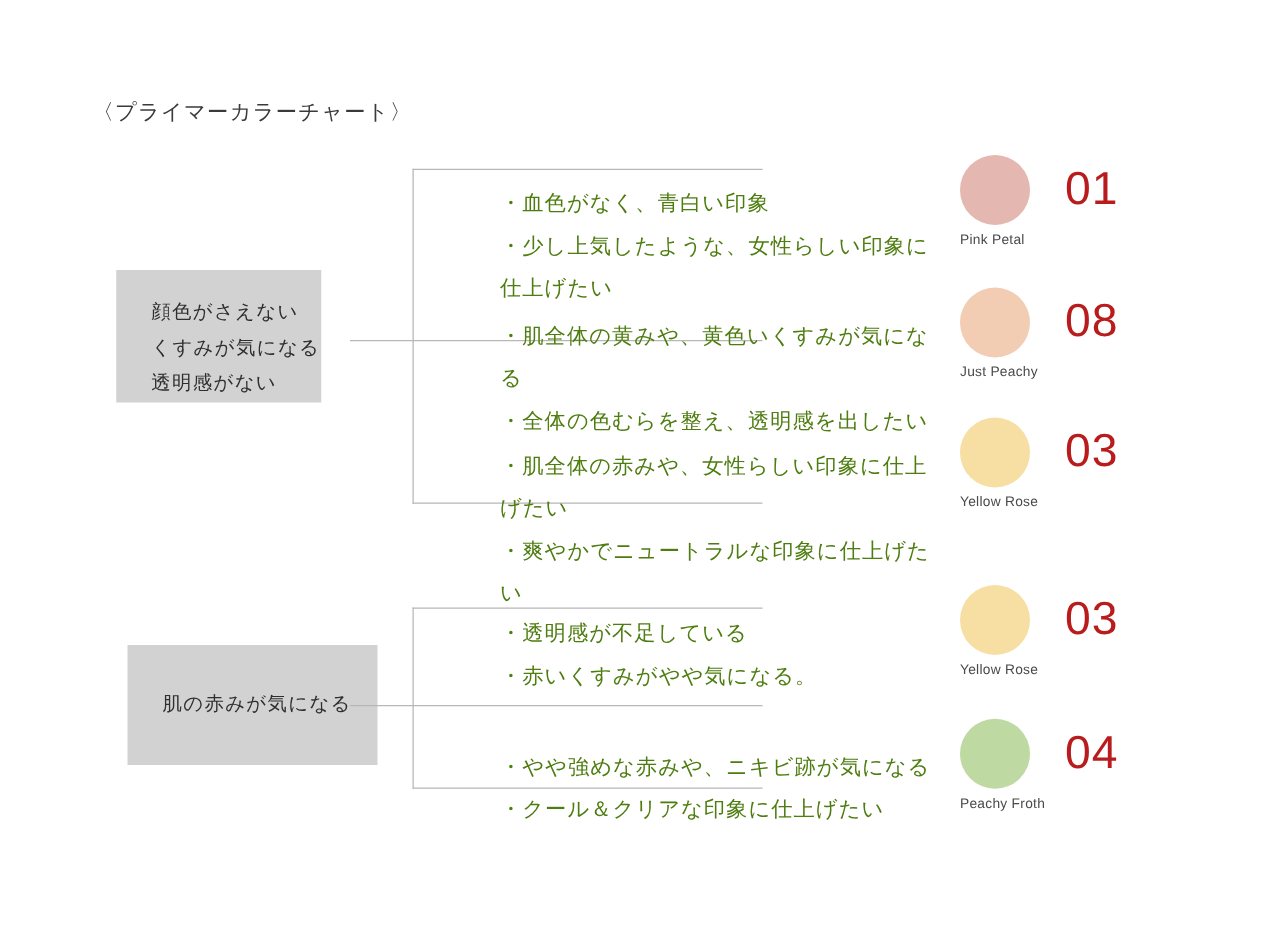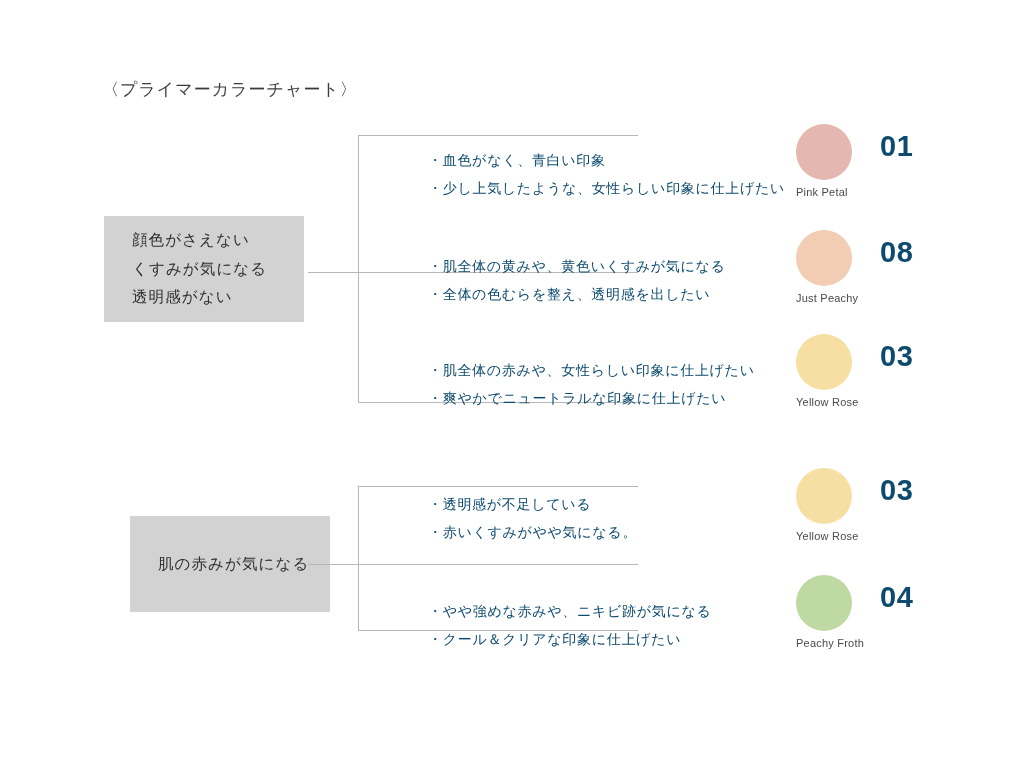--- a/index.html
+++ b/index.html
@@ -13,21 +13,20 @@
     position: relative;
     font-family: "Liberation Sans", "DejaVu Sans", sans-serif;
     color: #2b2b2b;
     overflow: hidden;
   }
 
   .slide {
     position: absolute;
     inset: 0;
     background: #ffffff;
-    margin-left: 28px;
   }
 
   
   .chart-title {
     position: absolute;
     left: 74px;
     top: 78px;
     font-size: 17px;
     letter-spacing: 0.06em;
     color: #3a3a3a;
@@ -44,24 +43,25 @@
   }
   .cat-box .cat-text {
     padding-left: 28px;
     font-size: 15.5px;
     line-height: 1.85;
     letter-spacing: 0.07em;
     color: #2e2e2e;
     white-space: pre-line;
   }
   #cat-box-0 {
-    left: 76px;
+    left: 93px;
     top: 216px;
-    width: 200px;
+    width: 164px;
     height: 106px;
+    align-items: flex-end;
   }
   #cat-box-1 {
     left: 102px;
     top: 516px;
     width: 200px;
     height: 96px;
   }
 
   
   .bracket { position: absolute; }
@@ -94,24 +94,24 @@
   .row {
     position: absolute;
     left: 400px;
     width: 620px;
   }
   .row .desc {
     position: absolute;
     left: 0;
     top: 0;
     width: 360px;
-    font-size: 14px;
+    font-size: 17px;
     line-height: 2.0;
     letter-spacing: 0.05em;
-    color: #0c4a6e;
+    color: #4d7c0f;
     white-space: pre-line;
   }
   .row .swatch-group {
     position: absolute;
     left: 368px;
     top: -22px;
     width: 250px;
     height: 92px;
   }
   .swatch-dot {
@@ -129,24 +129,24 @@
     width: 140px;
     font-size: 11px;
     letter-spacing: 0.02em;
     color: #4a4a4a;
     white-space: nowrap;
   }
   .swatch-num {
     position: absolute;
     left: 84px;
     top: 8px;
-    font-size: 29px;
-    font-weight: 700;
+    font-size: 37px;
+    font-weight: 400;
     letter-spacing: 0.02em;
-    color: #0c4a6e;
+    color: #b91c1c;
     line-height: 1;
   }
 
   #row-0 { top: 146px; }
   #row-1 { top: 252px; }
   #row-2 { top: 356px; }
   #row-3 { top: 490px; }
   #row-4 { top: 597px; }
 </style>
 </head>

